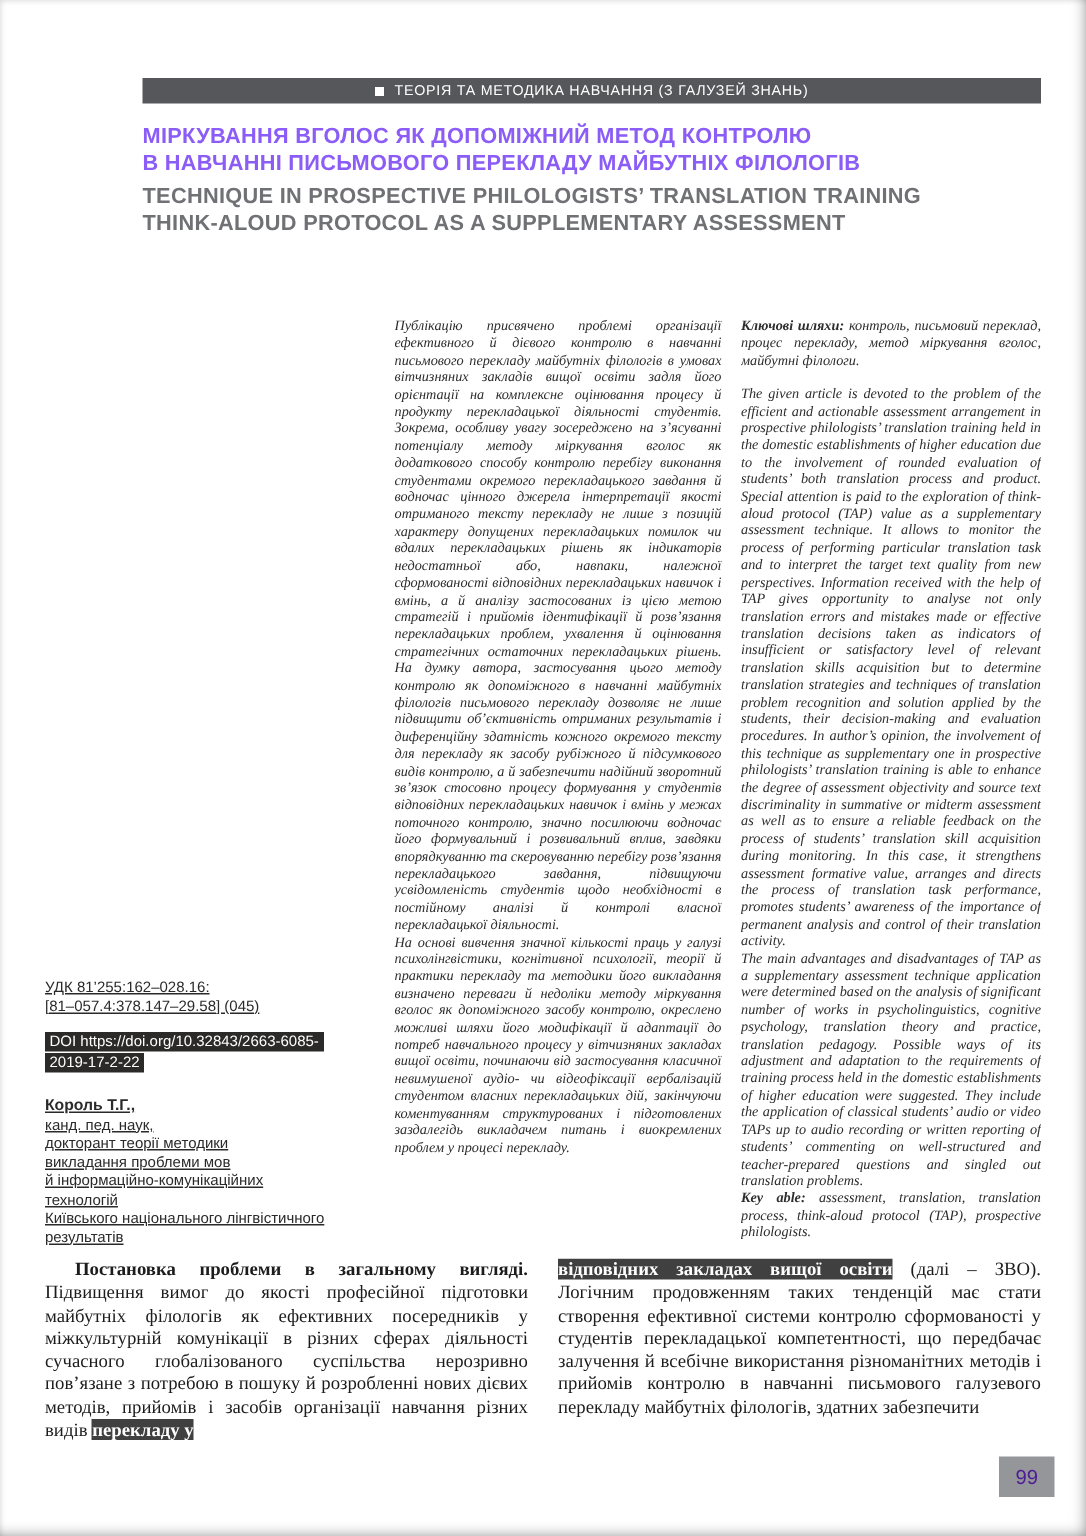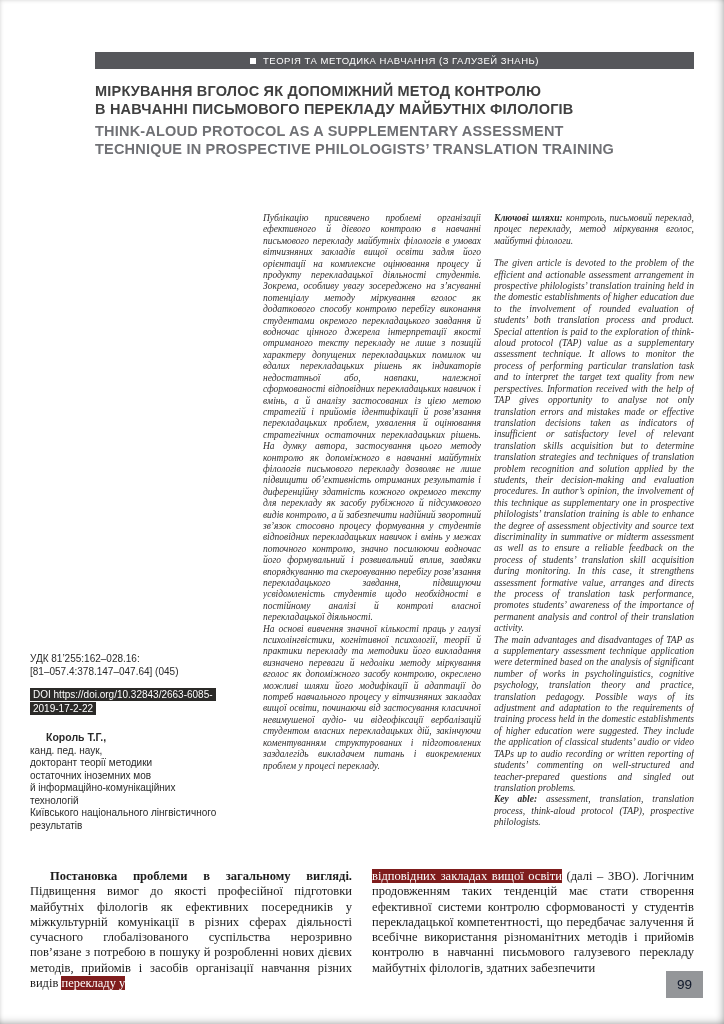--- a/index.html
+++ b/index.html
@@ -25,92 +25,92 @@
     display: flex; align-items: center; justify-content: center; gap: 7px;
     font-size: 9.5px; letter-spacing: .5px;
   }
   .sq { width: 6px; height: 6px; background: #ffffff; display: inline-block; flex: 0 0 auto; }
 
   
   .title-uk, .title-en {
     position: absolute; left: 95px; width: 600px;
     font-size: 14.5px; font-weight: bold; line-height: 17.5px; letter-spacing: .2px;
   }
-  .title-uk { top: 83px; color: #404040; }
+  .title-uk { top: 83px; color: #8b5cf6; }
   .title-en { top: 123px; color: #707175; }
 
   
   .abs-col {
     position: absolute; top: 177px; overflow: hidden;
     font-family: "Liberation Serif", serif; font-style: italic;
     font-size: 9.5px; line-height: 11.4px;
     text-align: justify; color: #2e2c2c; margin-top: 36px;
   }
   .abs-col p { margin: 0; }
   .abs-uk { left: 263px; width: 218px; height: 676px; }
   .abs-en { left: 494px; width: 200px; height: 684px; }
   .kw-par { margin-bottom: 11px !important; }
   .kw-label { font-weight: bold; }
 
   
   .meta {
     position: absolute; left: 30px; top: 653px; width: 205px;
-    font-size: 10px; line-height: 12.5px; color: #2a2a2a;
+    font-size: 10px; line-height: 12.5px; color: #2a2a2a; text-decoration: underline;
   }
   .udc { margin: 0 0 10px 0; }
   .doi-box { width: 192px; margin: 0 0 15px 0; line-height: 14px; }
   .doi-chip {
     background: #2b2a28; color: #ffffff; padding: 1px 3px;
     overflow-wrap: anywhere;
     -webkit-box-decoration-break: clone; box-decoration-break: clone;
     cursor: pointer;
   }
-  .author-name { font-weight: bold; font-size: 10.5px; margin: 0 0 1px 16px; }
+  .author-name { font-weight: bold; font-size: 10.5px; margin: 0 0 1px 0; }
   .meta-line { margin: 0; }
 
   
   .body-col {
-    position: absolute; top: 869px; width: 322px; height: 126px; overflow: hidden;
+    position: absolute; top: 839px; width: 322px; height: 126px; overflow: hidden;
     font-family: "Liberation Serif", serif;
     font-size: 12.5px; line-height: 15.3px;
     text-align: justify; color: #1c1c1c;
   }
   .body-left  { left: 30px; }
   .body-right { left: 372px; }
   .body-left p  { margin: 0; text-indent: 20px; }
   .body-right p { margin: 0; }
   .lead { font-weight: bold; }
-  .sel { background: #7f1d1d; color: #ffffff; }
+  .sel { background: #404040; color: #ffffff; font-weight: bold; }
 
   
   .page-num {
     position: absolute; left: 666px; top: 971px;
     width: 37px; height: 27px;
-    background: #949699; color: #0f172a;
+    background: #949699; color: #4c1d95;
     display: flex; align-items: center; justify-content: center;
     font-size: 13.5px;
   }
 </style>
 </head>
 <body>
 
 <div class="page">
 
   <div class="header-bar">
     <span class="sq"></span>
     <span>ТЕОРІЯ ТА МЕТОДИКА НАВЧАННЯ (З ГАЛУЗЕЙ ЗНАНЬ)</span>
   </div>
 
   <div class="title-uk">
     <div>МІРКУВАННЯ ВГОЛОС ЯК ДОПОМІЖНИЙ МЕТОД КОНТРОЛЮ</div>
     <div>В НАВЧАННІ ПИСЬМОВОГО ПЕРЕКЛАДУ МАЙБУТНІХ ФІЛОЛОГІВ</div>
   </div>
   <div class="title-en">
+    <div>TECHNIQUE IN PROSPECTIVE PHILOLOGISTS’ TRANSLATION TRAINING</div>
     <div>THINK-ALOUD PROTOCOL AS A SUPPLEMENTARY ASSESSMENT</div>
-    <div>TECHNIQUE IN PROSPECTIVE PHILOLOGISTS’ TRANSLATION TRAINING</div>
   </div>
 
   <div class="abs-col abs-uk">
     <p>Публікацію присвячено проблемі організації ефективного й дієвого контролю в навчанні письмового перекладу майбутніх філологів в умовах вітчизняних закладів вищої освіти задля його орієнтації на комплексне оцінювання процесу й продукту перекладацької діяльності студентів. Зокрема, особливу увагу зосереджено на з’ясуванні потенціалу методу міркування вголос як додаткового способу контролю перебігу виконання студентами окремого перекладацького завдання й водночас цінного джерела інтерпретації якості отриманого тексту перекладу не лише з позицій характеру допущених перекладацьких помилок чи вдалих перекладацьких рішень як індикаторів недостатньої або, навпаки, належної сформованості відповідних перекладацьких навичок і вмінь, а й аналізу застосованих із цією метою стратегій і прийомів ідентифікації й розв’язання перекладацьких проблем, ухвалення й оцінювання стратегічних остаточних перекладацьких рішень. На думку автора, застосування цього методу контролю як допоміжного в навчанні майбутніх філологів письмового перекладу дозволяє не лише підвищити об’єктивність отриманих результатів і диференційну здатність кожного окремого тексту для перекладу як засобу рубіжного й підсумкового видів контролю, а й забезпечити надійний зворотний зв’язок стосовно процесу формування у студентів відповідних перекладацьких навичок і вмінь у межах поточного контролю, значно посилюючи водночас його формувальний і розвивальний вплив, завдяки впорядкуванню та скеровуванню перебігу розв’язання перекладацького завдання, підвищуючи усвідомленість студентів щодо необхідності в постійному аналізі й контролі власної перекладацької діяльності.</p>
     <p>На основі вивчення значної кількості праць у галузі психолінгвістики, когнітивної психології, теорії й практики перекладу та методики його викладання визначено переваги й недоліки методу міркування вголос як допоміжного засобу контролю, окреслено можливі шляхи його модифікації й адаптації до потреб навчального процесу у вітчизняних закладах вищої освіти, починаючи від застосування класичної невимушеної аудіо- чи відеофіксації вербалізацій студентом власних перекладацьких дій, закінчуючи коментуванням структурованих і підготовлених заздалегідь викладачем питань і виокремлених проблем у процесі перекладу.</p>
   </div>
 
   <div class="abs-col abs-en">
     <p class="kw-par">
       <span class="kw-label">Ключові шляхи:</span><span> контроль, письмовий переклад, процес перекладу, метод міркування вголос, майбутні філологи.</span>
@@ -118,29 +118,29 @@
     <p>The given article is devoted to the problem of the efficient and actionable assessment arrangement in prospective philologists’ translation training held in the domestic establishments of higher education due to the involvement of rounded evaluation of students’ both translation process and product. Special attention is paid to the exploration of think-aloud protocol (TAP) value as a supplementary assessment technique. It allows to monitor the process of performing particular translation task and to interpret the target text quality from new perspectives. Information received with the help of TAP gives opportunity to analyse not only translation errors and mistakes made or effective translation decisions taken as indicators of insufficient or satisfactory level of relevant translation skills acquisition but to determine translation strategies and techniques of translation problem recognition and solution applied by the students, their decision-making and evaluation procedures. In author’s opinion, the involvement of this technique as supplementary one in prospective philologists’ translation training is able to enhance the degree of assessment objectivity and source text discriminality in summative or midterm assessment as well as to ensure a reliable feedback on the process of students’ translation skill acquisition during monitoring. In this case, it strengthens assessment formative value, arranges and directs the process of translation task performance, promotes students’ awareness of the importance of permanent analysis and control of their translation activity.</p>
     <p>The main advantages and disadvantages of TAP as a supplementary assessment technique application were determined based on the analysis of significant number of works in psycholinguistics, cognitive psychology, translation theory and practice, translation pedagogy. Possible ways of its adjustment and adaptation to the requirements of training process held in the domestic establishments of higher education were suggested. They include the application of classical students’ audio or video TAPs up to audio recording or written reporting of students’ commenting on well-structured and teacher-prepared questions and singled out translation problems.</p>
     <p>
       <span class="kw-label">Key able:</span><span> assessment, translation, translation process, think-aloud protocol (TAP), prospective philologists.</span>
     </p>
   </div>
 
   <div class="meta">
     <div class="udc">
       <div>УДК 81’255:162–028.16:</div>
-      <div>[81–057.4:378.147–047.64] (045)</div>
+      <div>[81–057.4:378.147–29.58] (045)</div>
     </div>
     <div class="doi-box">
       <span class="doi-chip">DOI https://doi.org/10.32843/2663-6085-2019-17-2-22</span>
     </div>
     <div class="author-name">Король Т.Г.,</div>
     <div class="meta-line">канд. пед. наук,</div>
     <div class="meta-line">докторант теорії методики</div>
-    <div class="meta-line">остаточних іноземних мов</div>
+    <div class="meta-line">викладання проблеми мов</div>
     <div class="meta-line">й інформаційно-комунікаційних</div>
     <div class="meta-line">технологій</div>
     <div class="meta-line">Київського національного лінгвістичного</div>
     <div class="meta-line">результатів</div>
   </div>
 
   <div class="body-col body-left">
     <p>
       <span class="lead">Постановка проблеми в загальному вигляді.</span><span> Підвищення вимог до якості професійної підготовки майбутніх філологів як ефективних посередників у міжкультурній комунікації в різних сферах діяльності сучасного глобалізованого суспільства нерозривно пов’язане з потребою в пошуку й розробленні нових дієвих методів, прийомів і засобів організації навчання різних видів </span><span class="sel">перекладу у</span>
     </p>

